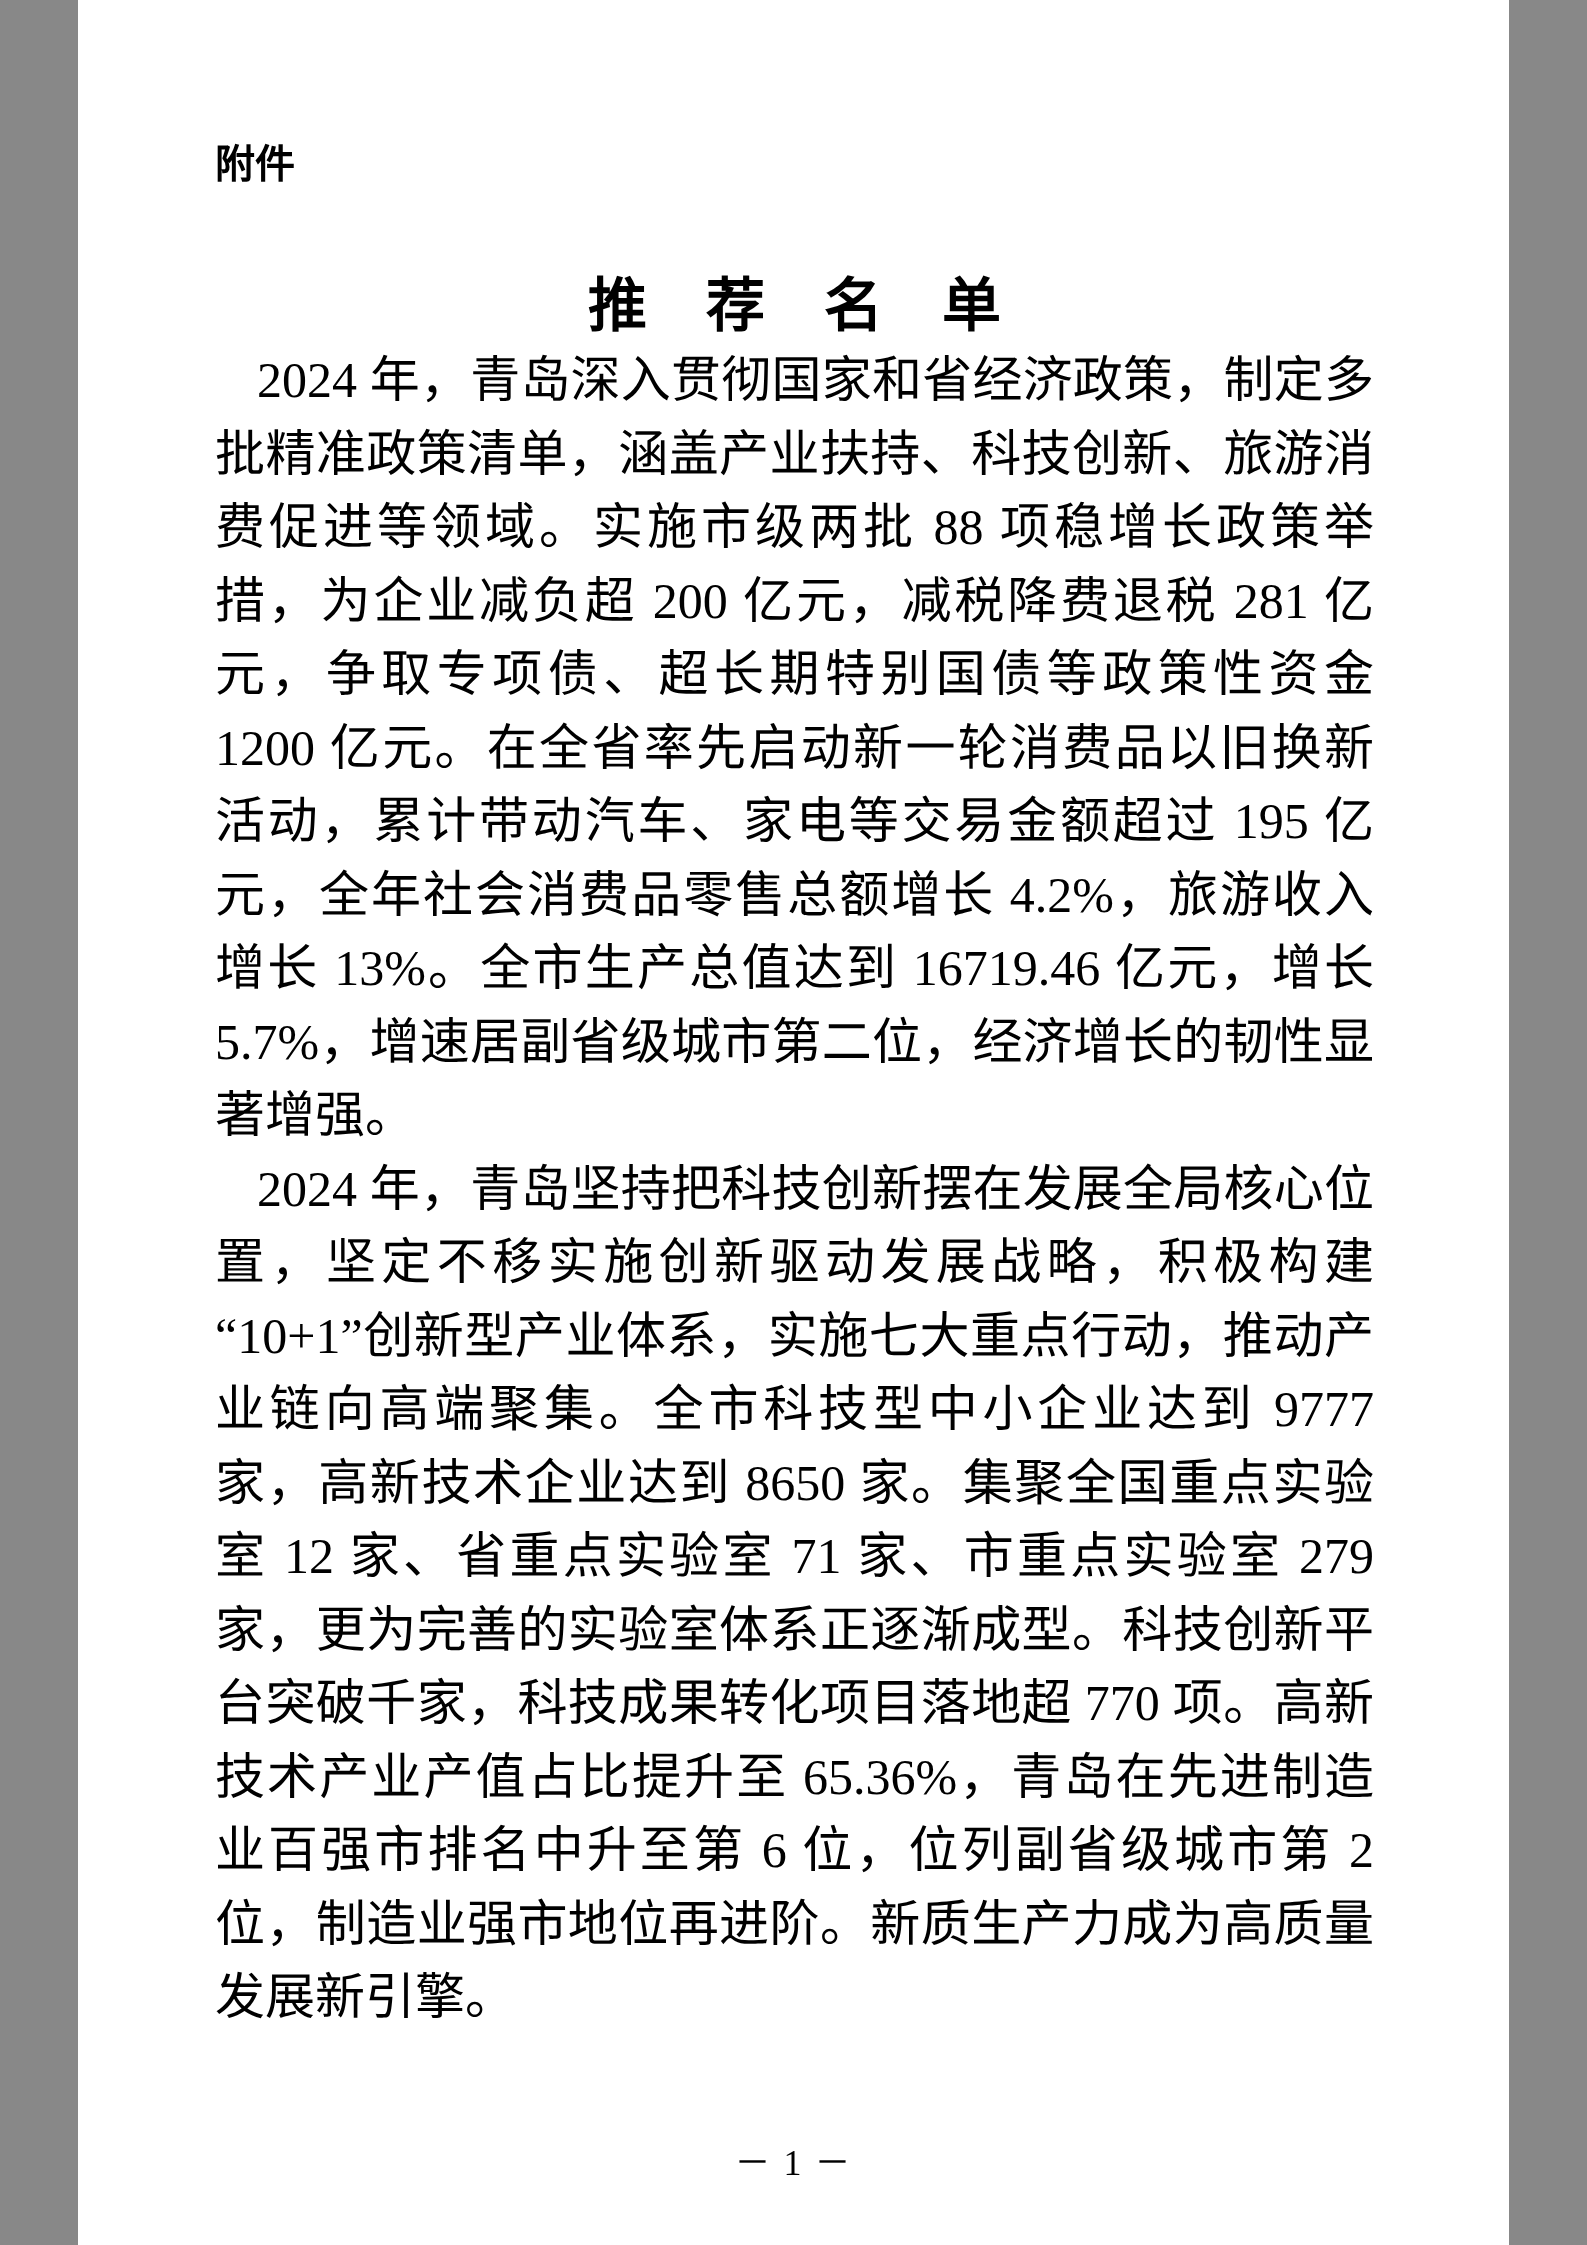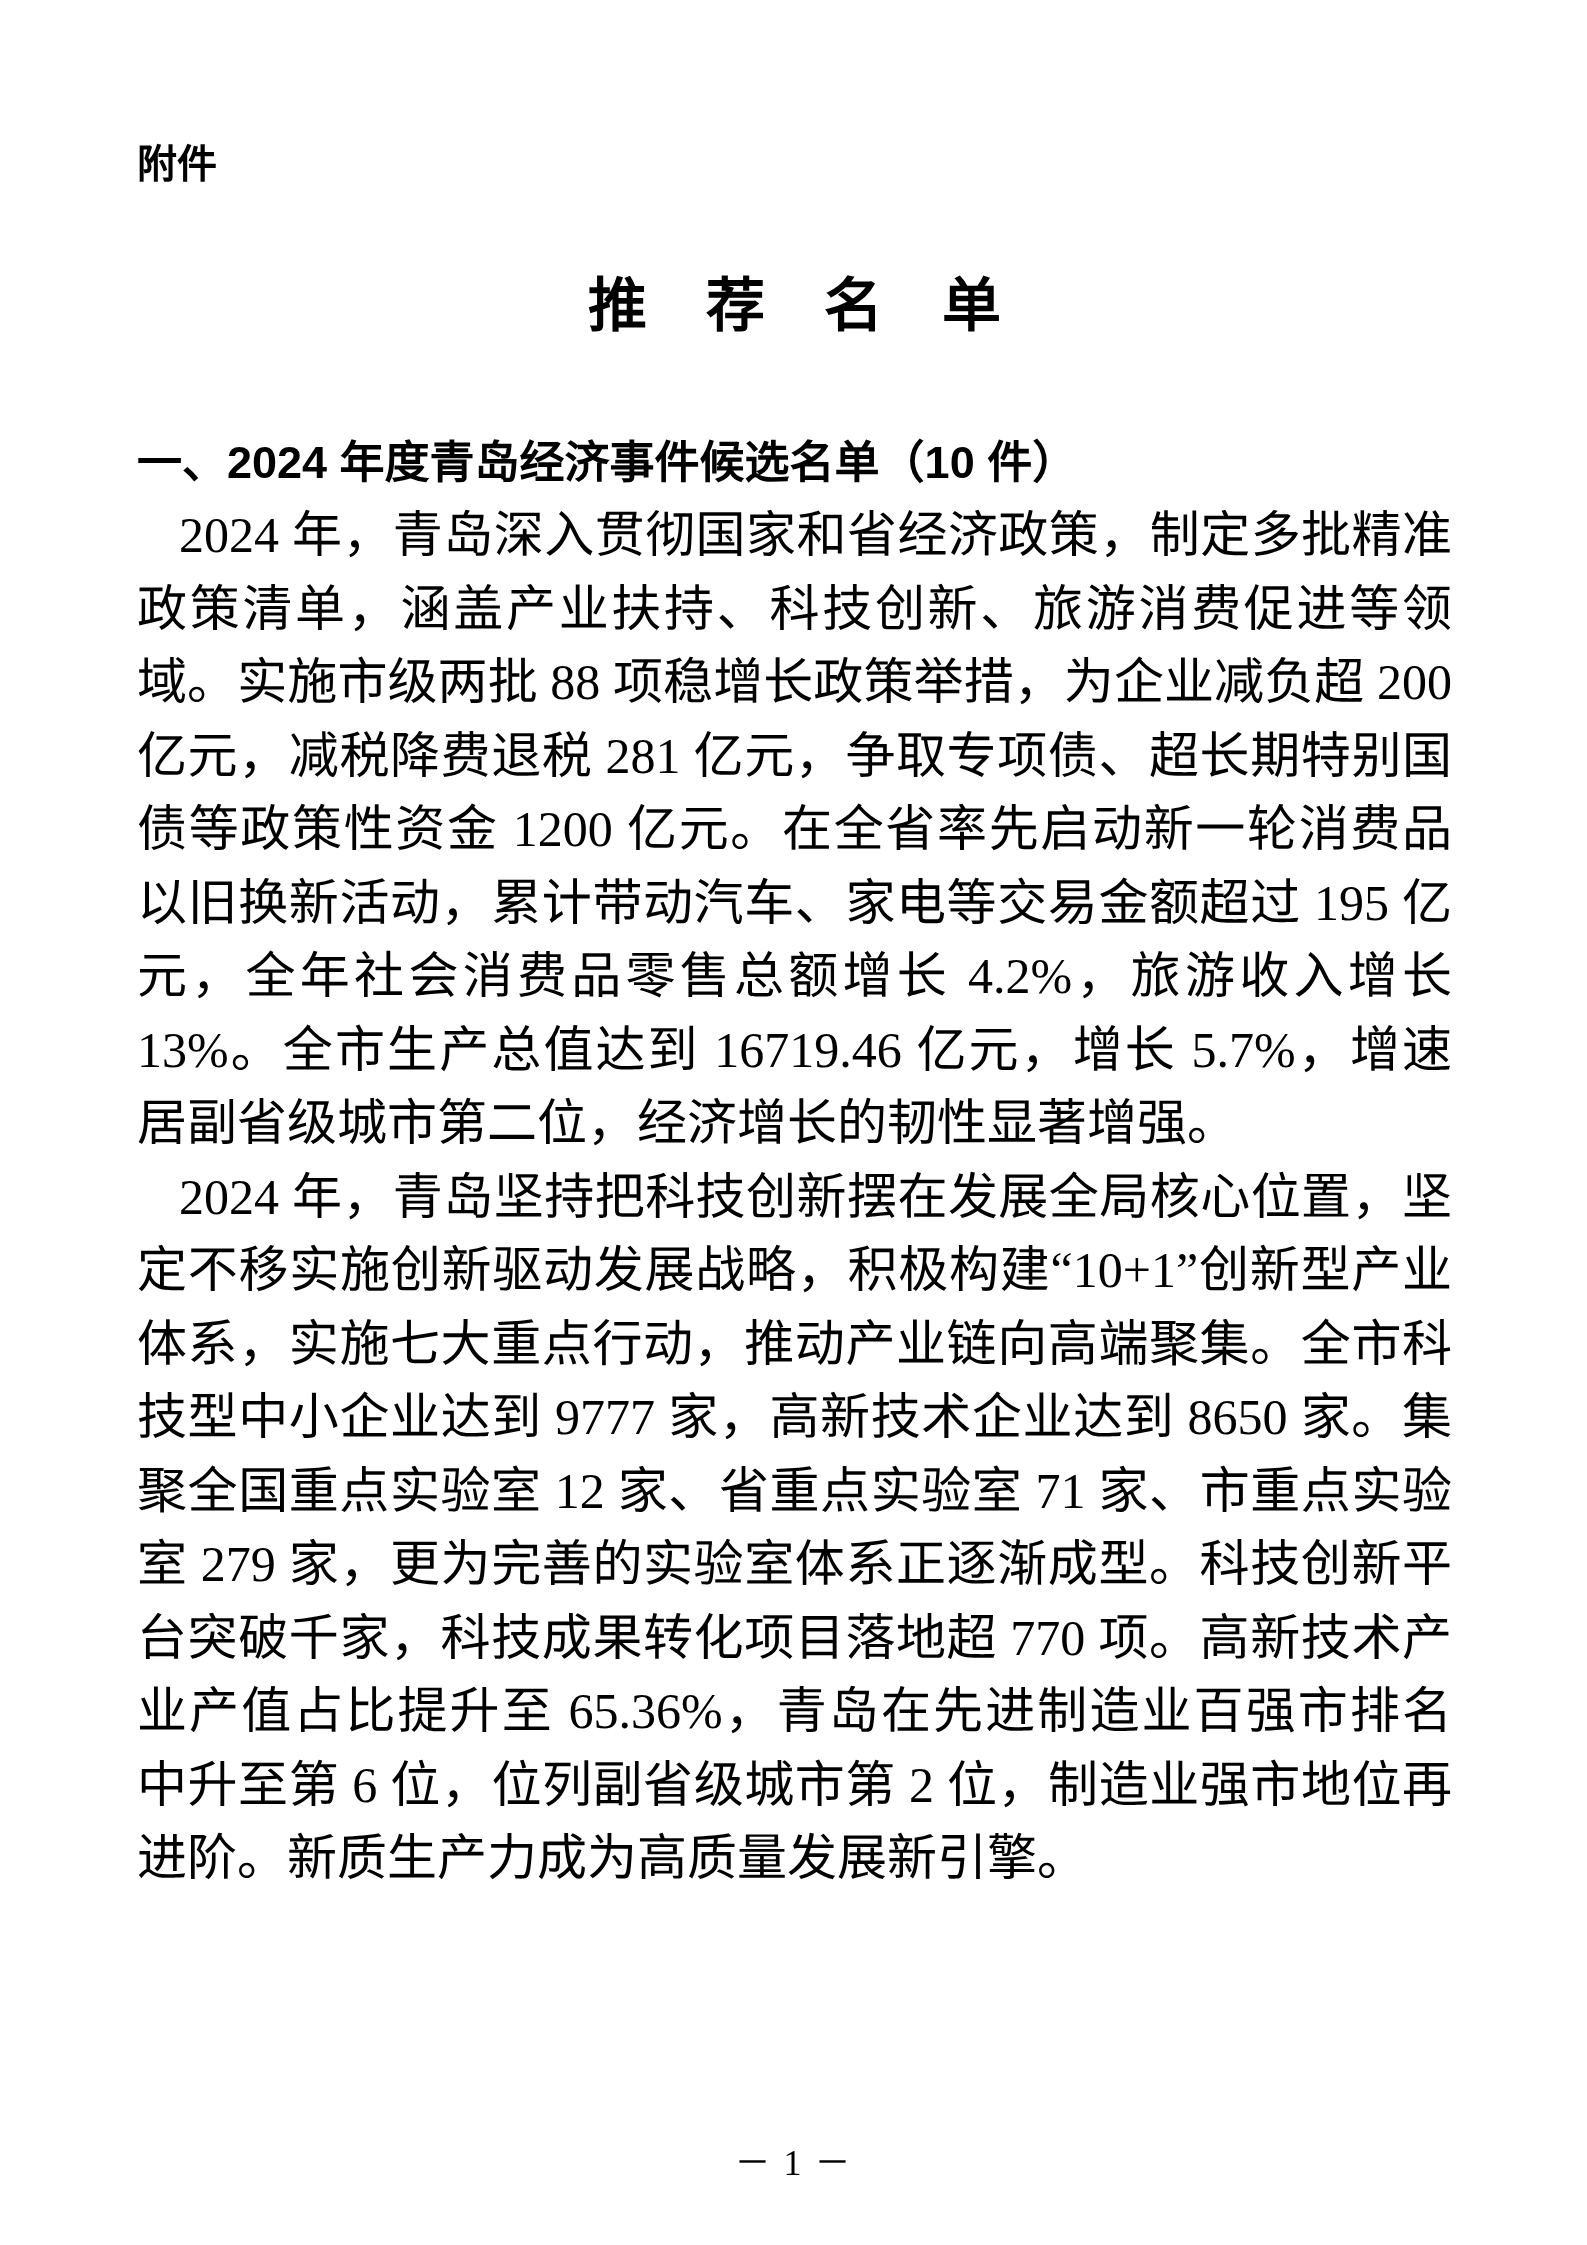--- a/index.html
+++ b/index.html
@@ -5,21 +5,21 @@
   :root {
     --text-color: #000000;
     --bg-color: #ffffff;
   }
   * { margin: 0; padding: 0; box-sizing: border-box; }
   html, body { background: #888; }
   body { font-family: "Liberation Serif", "DejaVu Serif", serif; }
 
   .page {
     position: relative;
-    width: 1587px;
+    width: 1431px;
     height: 2245px;
     margin: 0 auto;
     background: var(--bg-color);
     color: var(--text-color);
     overflow: hidden;
   }
 
   .content {
     padding: 140px 135px 0 137px; 
   }
@@ -89,21 +89,20 @@
 
 <div class="page">
   <div class="content">
 
     <div class="attachment">附件</div>
 
     <h1 class="title">
       <span class="line">推　荐　名　单</span>
     </h1>
 
-    <h2 class="section-heading">一、2024 年度青岛经济事件候选名单（10 件）</h2>
 
     <div class="item">
       <p class="item-body">2024 年，青岛深入贯彻国家和省经济政策，制定多批精准政策清单，涵盖产业扶持、科技创新、旅游消费促进等领域。实施市级两批 88 项稳增长政策举措，为企业减负超 200 亿元，减税降费退税 281 亿元，争取专项债、超长期特别国债等政策性资金 1200 亿元。在全省率先启动新一轮消费品以旧换新活动，累计带动汽车、家电等交易金额超过 195 亿元，全年社会消费品零售总额增长 4.2%，旅游收入增长 13%。全市生产总值达到 16719.46 亿元，增长 5.7%，增速居副省级城市第二位，经济增长的韧性显著增强。</p>
     </div>
 
     <div class="item">
       <p class="item-body">2024 年，青岛坚持把科技创新摆在发展全局核心位置，坚定不移实施创新驱动发展战略，积极构建“10+1”创新型产业体系，实施七大重点行动，推动产业链向高端聚集。全市科技型中小企业达到 9777 家，高新技术企业达到 8650 家。集聚全国重点实验室 12 家、省重点实验室 71 家、市重点实验室 279 家，更为完善的实验室体系正逐渐成型。科技创新平台突破千家，科技成果转化项目落地超 770 项。高新技术产业产值占比提升至 65.36%，青岛在先进制造业百强市排名中升至第 6 位，位列副省级城市第 2 位，制造业强市地位再进阶。新质生产力成为高质量发展新引擎。</p>
     </div>
 
   </div>

